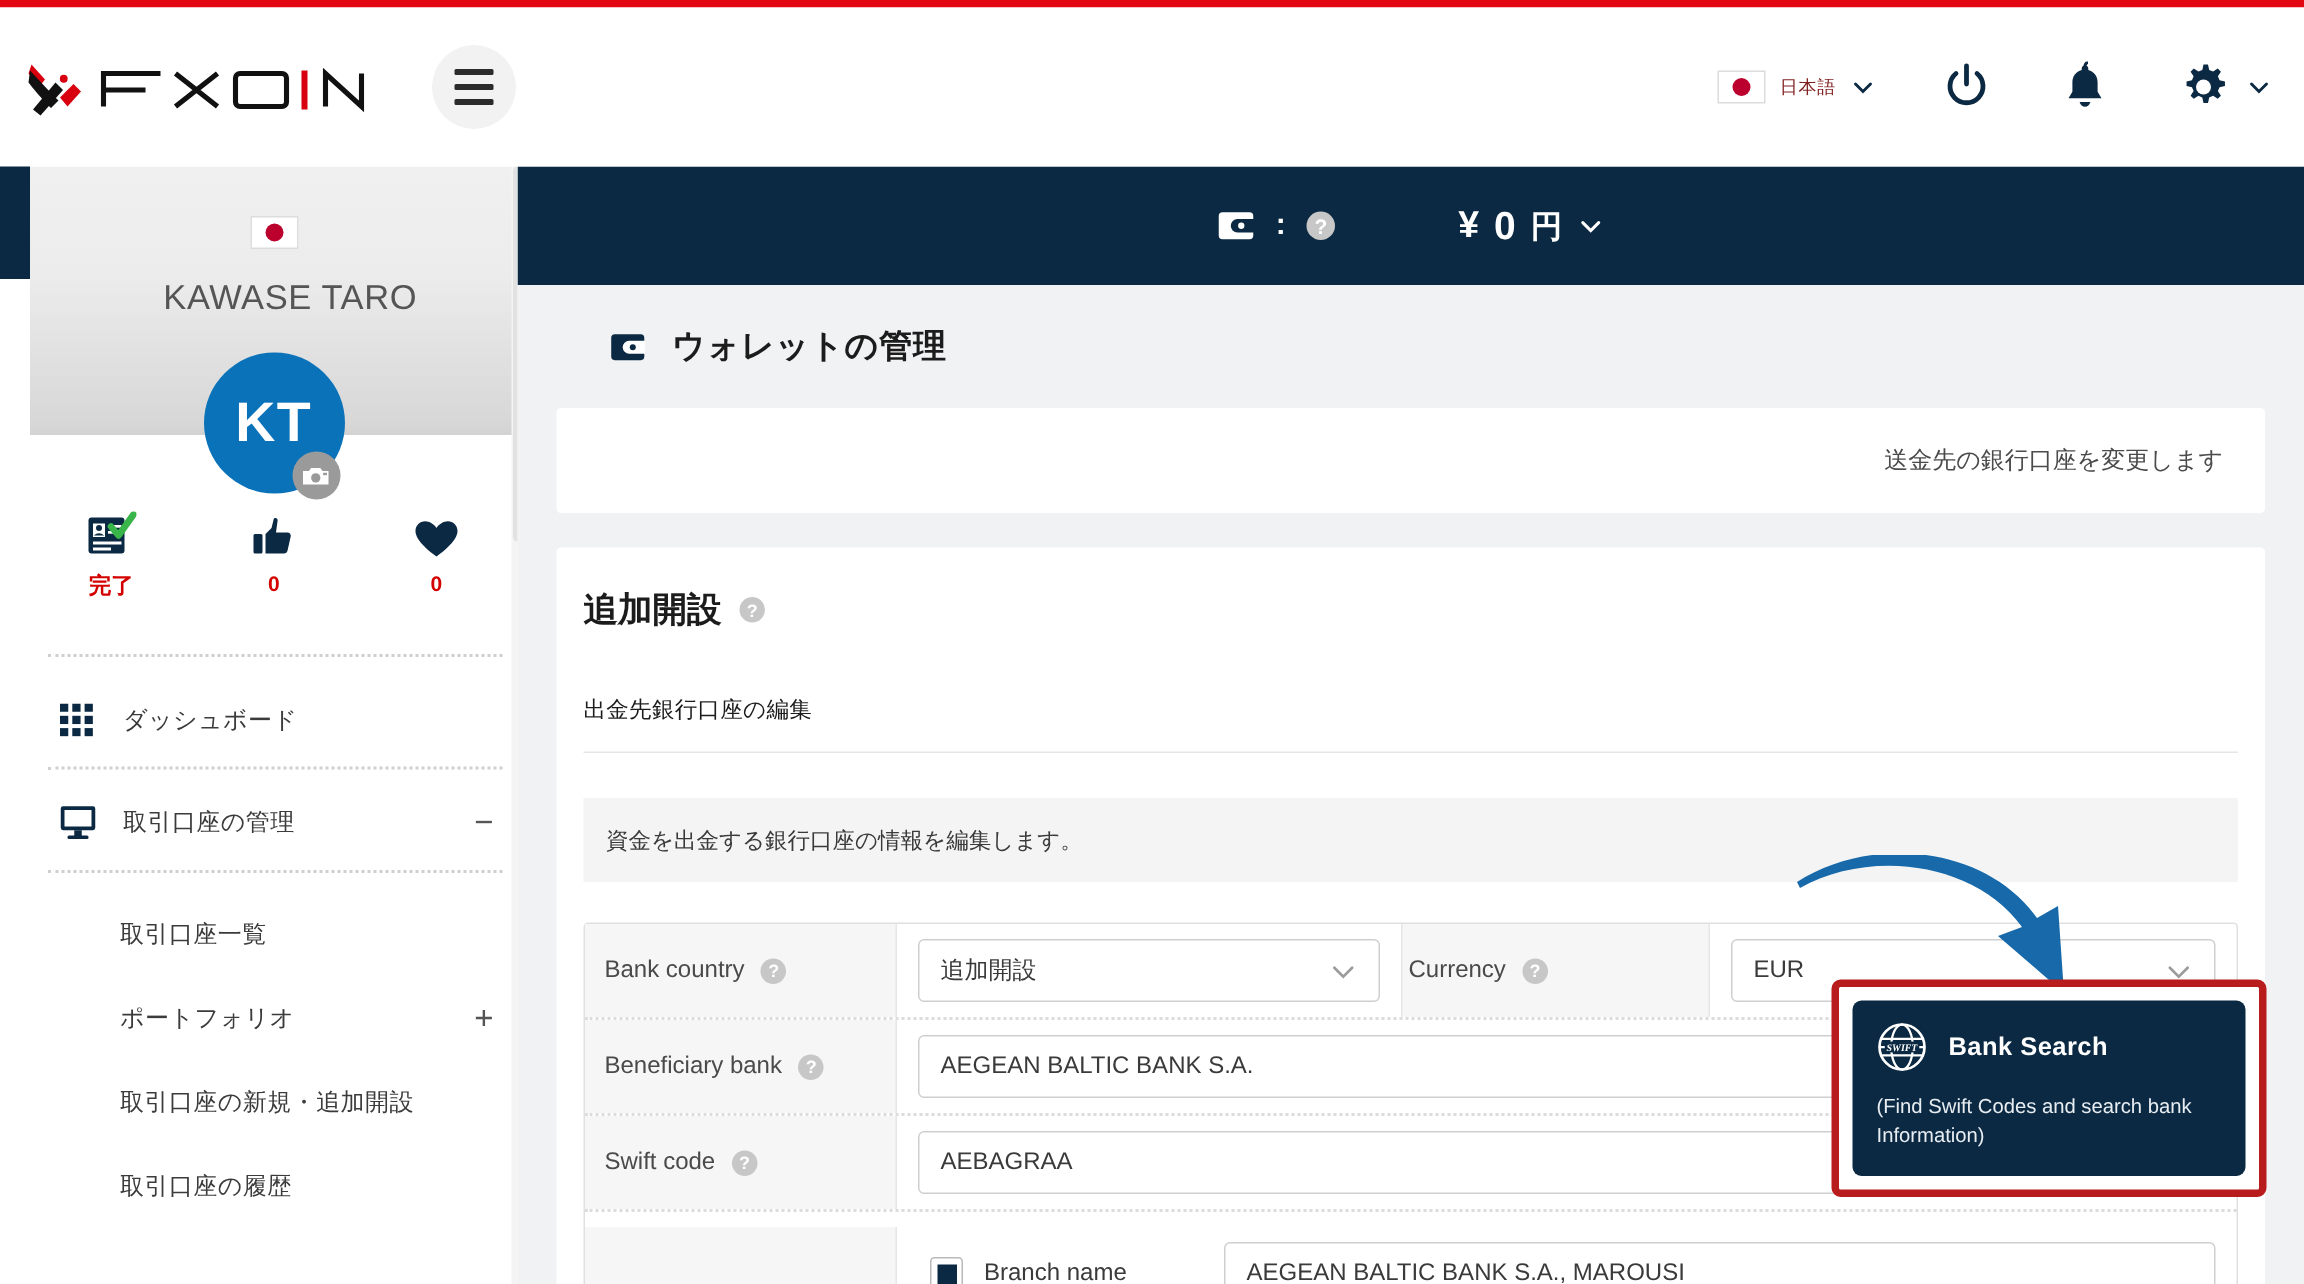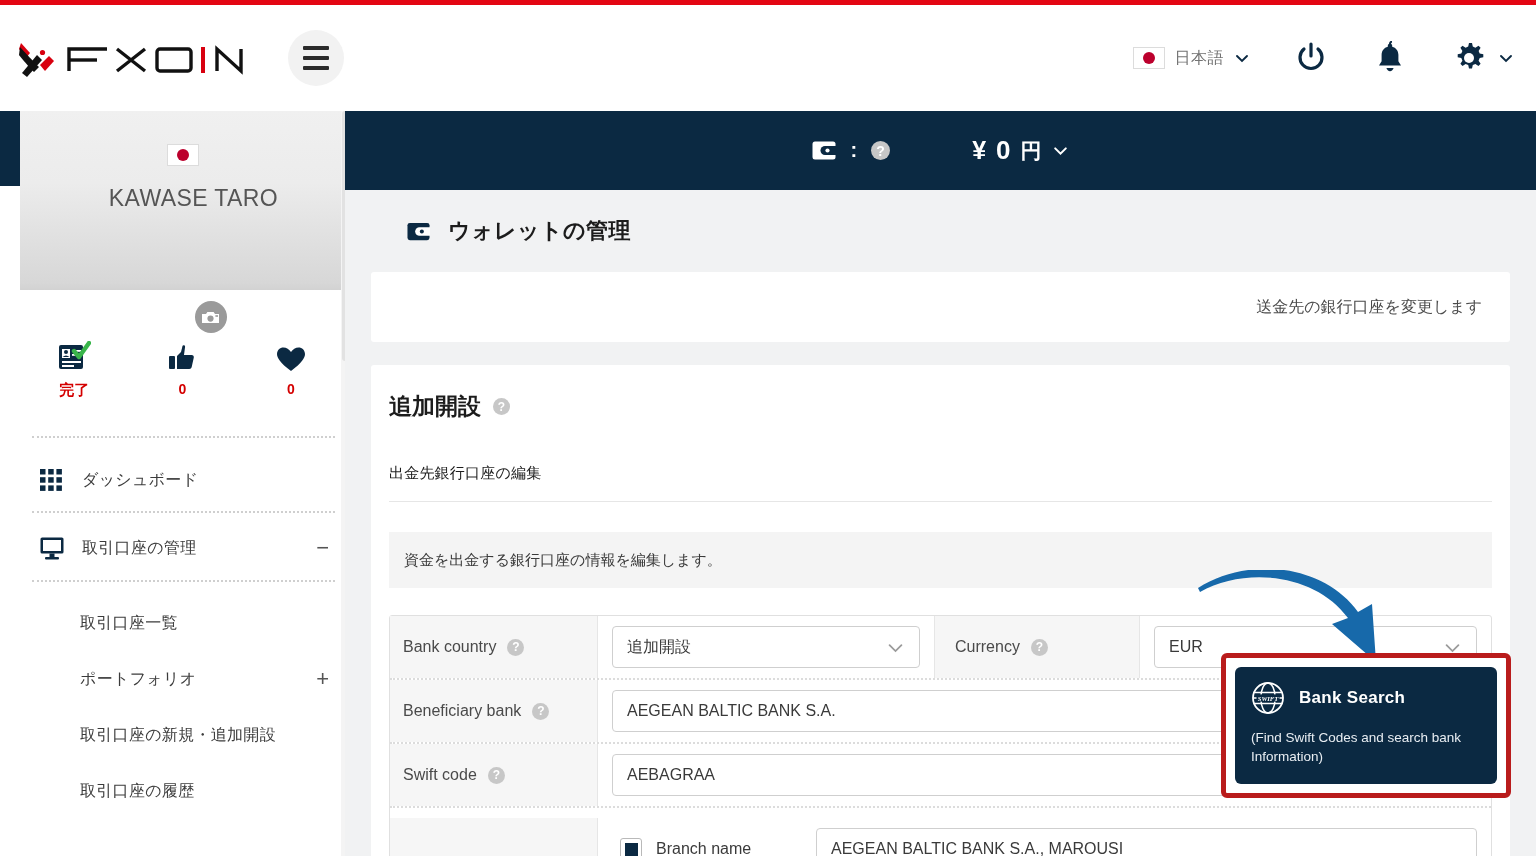--- a/index.html
+++ b/index.html
@@ -40,21 +40,21 @@
   .header-right {
     margin-left: auto; margin-right: 22px;
     display: flex; align-items: center; gap: 0px;
   }
   .lang-block { display:flex; align-items:center; gap: 10px; cursor: pointer; }
   .flag-jp {
     width: 32px; height: 22px; background: #fff;
     border: 1px solid #dcdcdc; display:flex; align-items:center; justify-content:center;
   }
   .flag-jp i { display:block; width: 12px; height: 12px; border-radius: 50%; background: #bc002d; }
-  .lang-label { font-size: 16px; color: #737373; letter-spacing: .5px; }
+  .lang-label { font-size: 12px; color: #7f1d1d; letter-spacing: .5px; }
   .chev { display:inline-block; color:#0b2942; }
   .icon-btn { cursor:pointer; display:flex; align-items:center; justify-content:center; }
   .hdr-power { margin-left: 44px; }
   .hdr-bell { margin-left: 46px; }
   .hdr-gear { margin-left: 46px; }
   .hdr-gear-chev { margin-left: 12px; }
 
   
   .left-strip {
     position: absolute; left: 0; top: 111px; width: 20px; height: 75px;
@@ -190,21 +190,21 @@
   .fcell-input { flex: 1; display:flex; align-items:center; padding: 10px 14px; }
   .inp {
     width: 100%; height: 42px; border: 1px solid #cfcfcf; border-radius: 4px;
     background: #fff; display:flex; align-items:center; padding: 0 14px;
     font-size: 16px; color: #3a3a3a;
   }
   .inp .caret { margin-left: auto; color:#9b9b9b; }
   .fcell-label2 {
     width: 206px; background: #f6f6f6;
     border-left: 1px solid #e6e6e6; border-right: 1px solid #e6e6e6;
-    display:flex; align-items:center; padding-left: 20px; gap: 11px;
+    display:flex; align-items:center; padding-left: 4px; gap: 11px;
     font-size: 16px; color: #4a4a4a;
   }
   .fcell-input2 { width: 351px; display:flex; align-items:center; padding: 10px 14px; }
 
   .radio-row { display:flex; align-items:center; padding: 10px 0 10px 0; }
   .radio-pad { width: 208px; background:#f6f6f6; border-right:1px solid #e6e6e6; align-self: stretch; }
   .radio-box {
     margin-left: 22px; width: 22px; height: 22px; border:1px solid #b9b9b9; border-radius: 3px;
     background:#fff; display:flex; align-items:center; justify-content:center; cursor:pointer;
   }
@@ -324,20 +324,21 @@
 
   <div class="sidebar">
 
     <div class="profile-card">
       <div class="profile-flag">
           <i></i>
         </div>
       <div class="profile-name">KAWASE TARO</div>
     </div>
 
+    <div class="avatar">KT</div>
     <div class="avatar-cam">
       <svg width="19" height="15" viewBox="0 0 19 15" class="svg-ico">
         <path d="M1 4 h4 l1.4-2 h6.2 L14 4 h4 v9 H1 z" fill="#fff"></path>
         <circle cx="9.5" cy="8.6" r="3.1" fill="#9a9a9a"></circle>
         <rect x="14.4" y="5.2" width="2.6" height="1.6" fill="#9a9a9a"></rect>
       </svg>
     </div>
 
     <div class="stats-row">
       <div class="stat">

